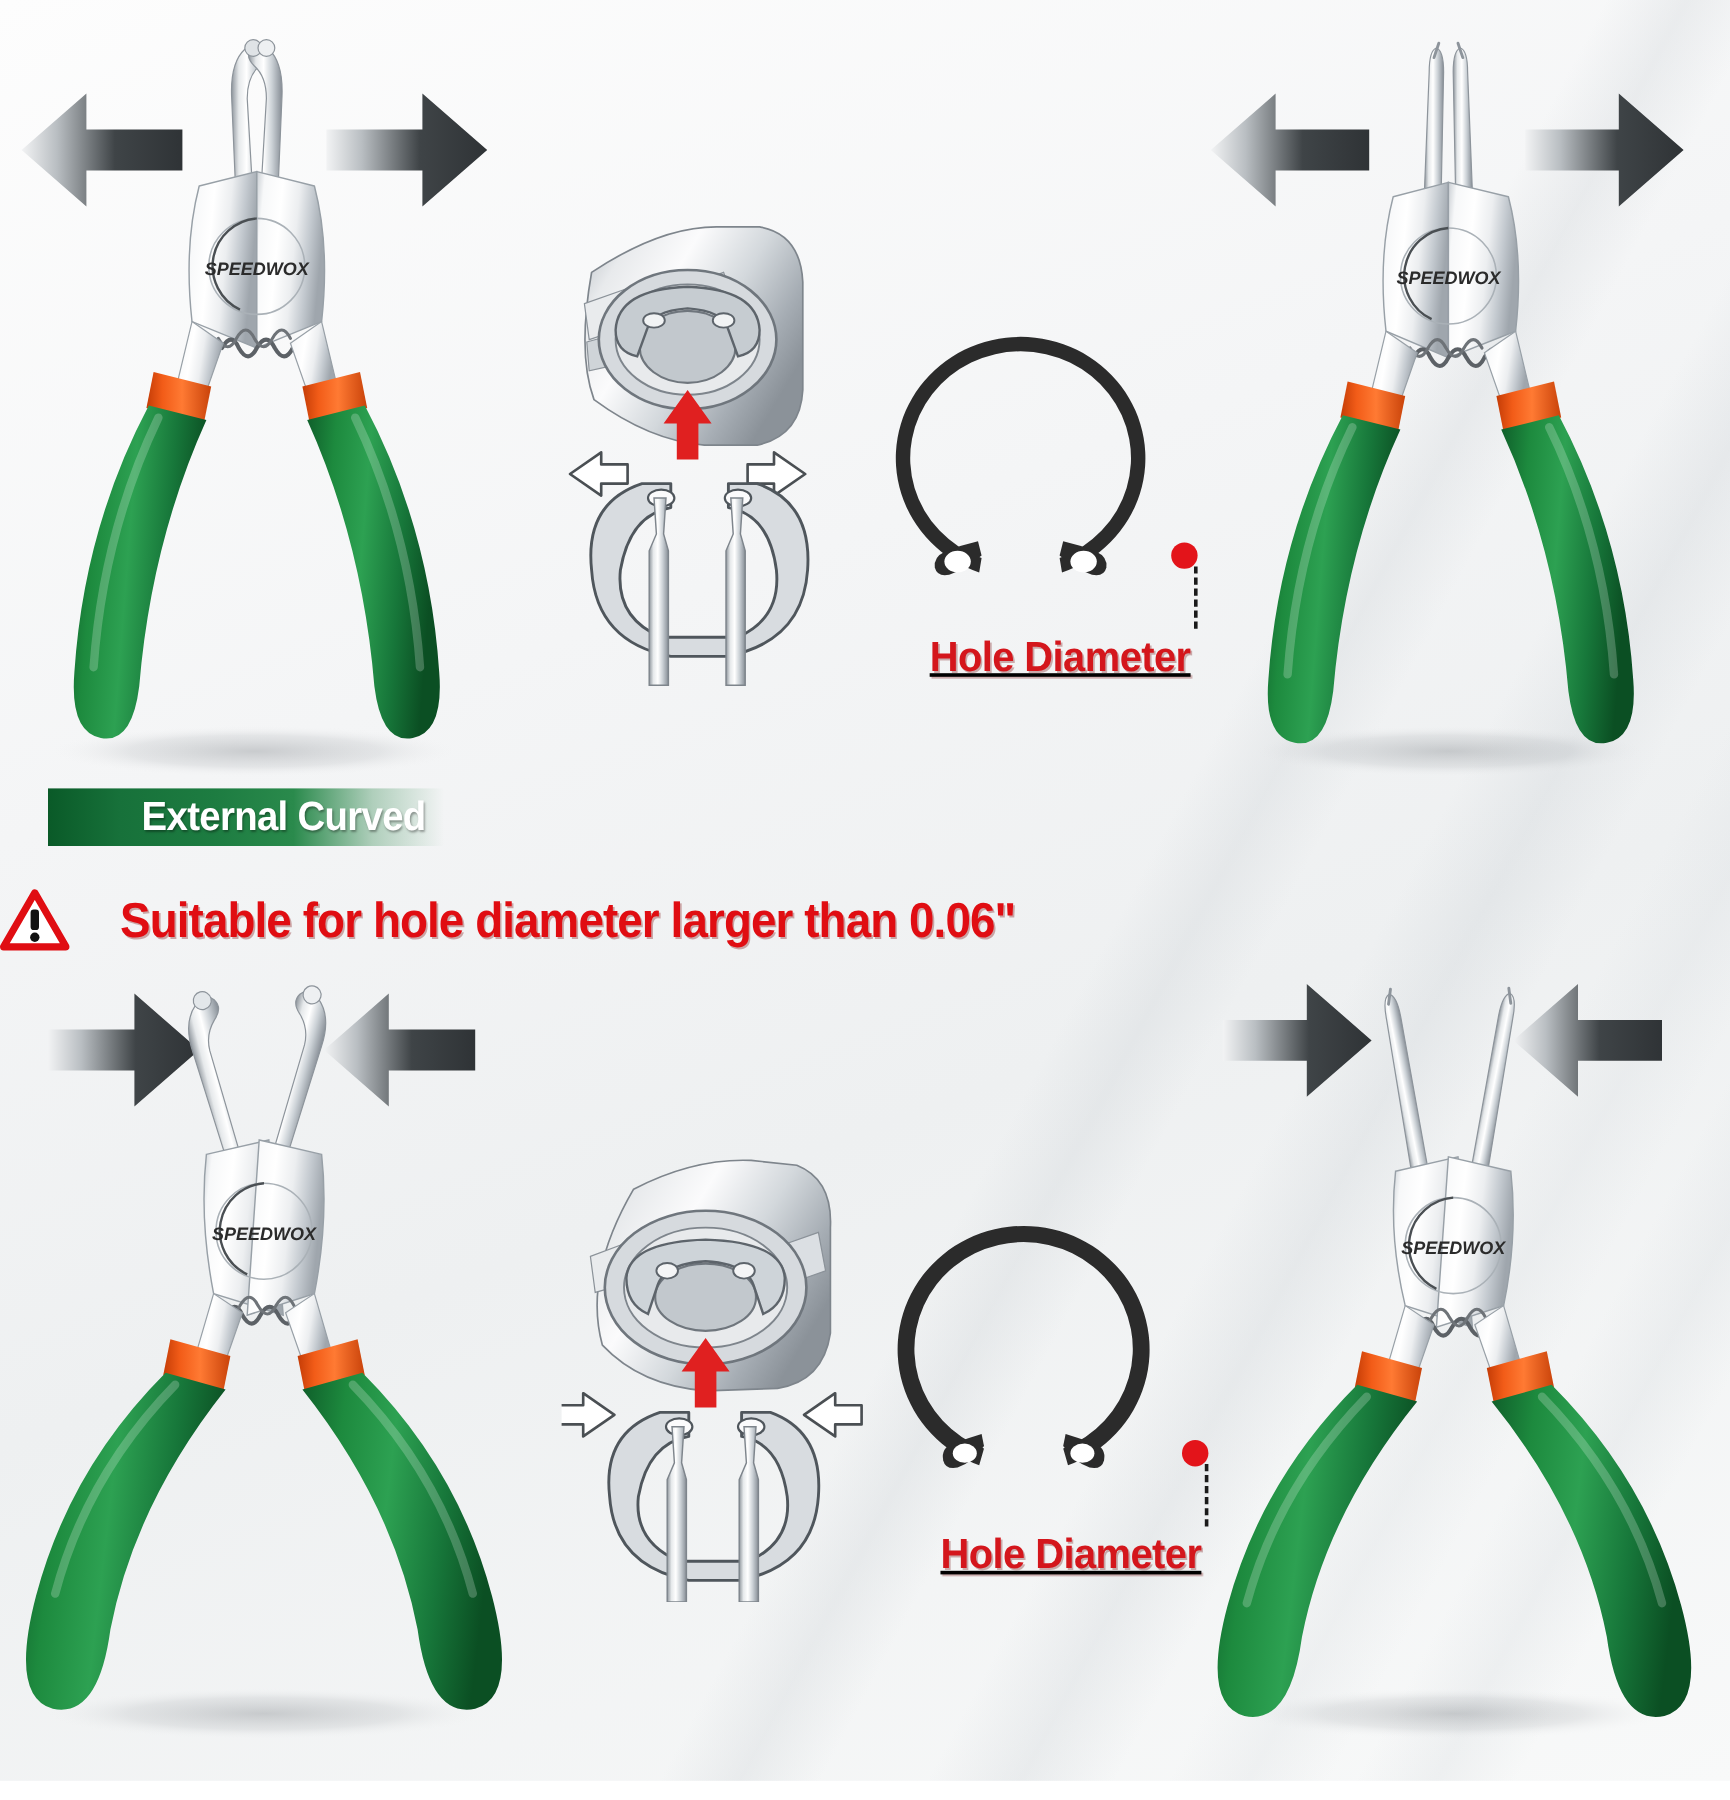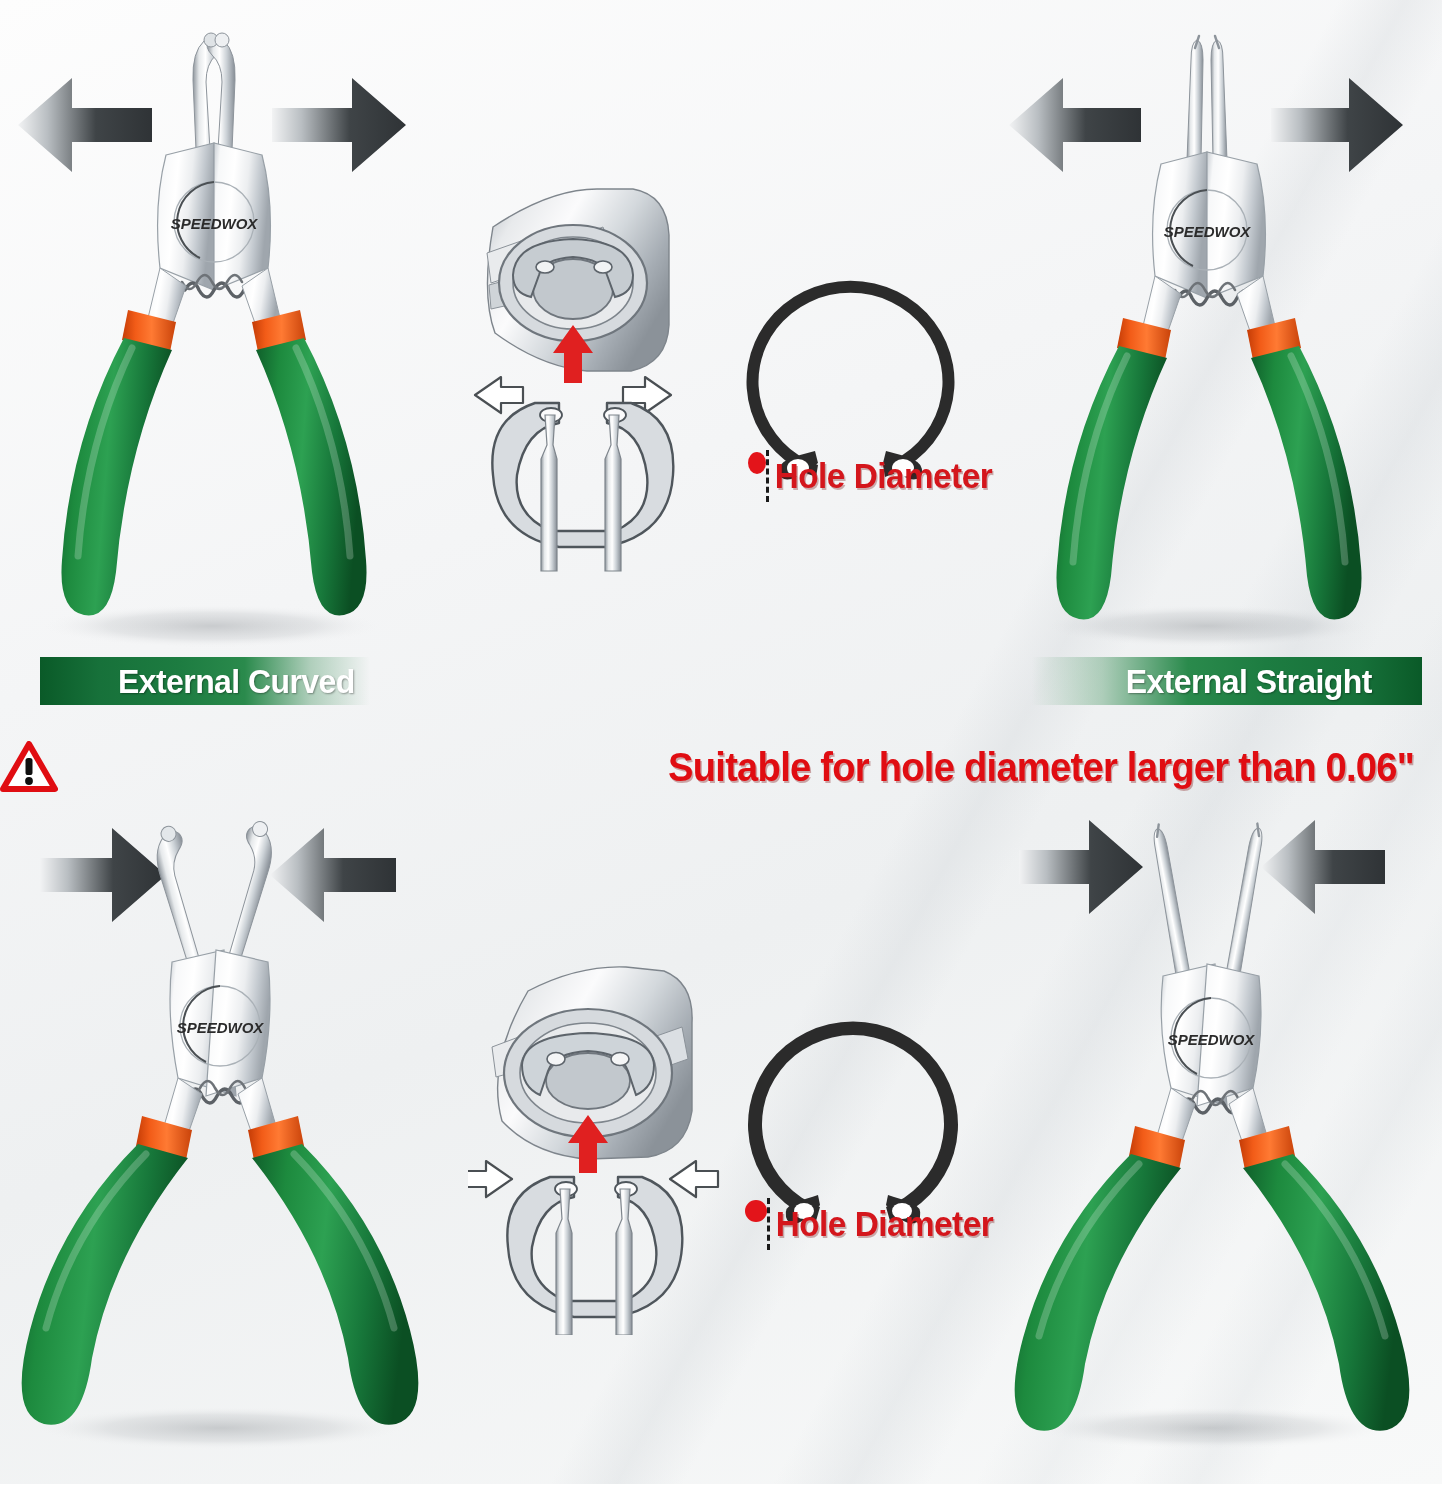--- a/index.html
+++ b/index.html
@@ -38,31 +38,31 @@
     text-shadow:1px 1px 2px rgba(0,0,0,.35);
     font-family:"Liberation Sans","DejaVu Sans",sans-serif;
     transform:scaleX(.94);
   }
   .label-bar.left .txt{margin-left:54px;transform-origin:left center;}
   .label-bar.right .txt{margin-left:auto;margin-right:50px;transform-origin:right center;}
 
   
   #warning{
     position:absolute;left:0;top:736px;width:1442px;height:62px;
-    display:flex;align-items:center;justify-content:space-between;gap:14px;
+    display:flex;align-items:center;justify-content:flex-start;gap:14px;
   }
   #warning .wtext{
     color:#e00d12;font-size:41px;font-weight:bold;white-space:nowrap;
     letter-spacing:-.8px;transform:scaleX(.93);
     text-shadow:1.5px 1.5px 0 rgba(120,0,0,.32);
     font-family:"Liberation Sans","DejaVu Sans",sans-serif;
   }
 
   
-  .callout{position:absolute;display:flex;flex-direction:row;align-items:flex-start;}
+  .callout{position:absolute;display:flex;flex-direction:column;align-items:flex-end;text-decoration:underline;}
   .callout .dot{width:22px;height:22px;border-radius:50%;background:#e3141a;}
   .callout .lead{width:0;border-left:3px dashed #1a1a1a;height:52px;margin-top:-2px;}
   .callout .ctext{
     color:#d4161c;font-size:35px;font-weight:bold;white-space:nowrap;
     letter-spacing:-.5px;transform:scaleX(.95);margin-top:4px;
     text-shadow:1.5px 1.5px 0 rgba(110,0,0,.30);
     font-family:"Liberation Sans","DejaVu Sans",sans-serif;
   }
   .brandtxt{
     font-family:"Liberation Sans","DejaVu Sans",sans-serif;
@@ -268,24 +268,20 @@
 
       <path d="M138,318 L186,330 L180,360 L132,348 Z" fill="url(#ferrule)"></path>
       <path d="M310,318 L262,330 L268,360 L316,348 Z" fill="url(#ferrule)"></path>
 
       <path d="M134,346 Q80,448 72,566 Q68,614 94,619 Q120,624 126,576 Q136,458 182,358 Z" fill="url(#handleGreen)"></path>
       <path d="M314,346 Q368,448 376,566 Q380,614 354,619 Q328,624 322,576 Q312,458 266,358 Z" fill="url(#handleGreen)"></path>
       <path d="M142,356 Q96,450 88,562" fill="none" stroke="rgba(255,255,255,.22)" stroke-width="7" stroke-linecap="round"></path>
       <path d="M306,356 Q352,450 360,562" fill="none" stroke="rgba(255,255,255,.22)" stroke-width="7" stroke-linecap="round"></path>
     </svg>
 
-    <div class="label-bar right" style="left:47px;top:657px;width:390px;">
-      <div class="bar-bg"></div>
-      <div class="txt">External Straight</div>
-    </div>
   </div>
 
   <div id="warning">
     <svg width="58" height="52" viewBox="0 0 58 52">
       <path d="M29,3 L55,48 L3,48 Z" fill="#ffffff" stroke="#e00d12" stroke-width="6" stroke-linejoin="round"></path>
       <rect x="25.5" y="17" width="7" height="17" rx="2.6" fill="#111111"></rect>
       <circle cx="29" cy="40" r="3.9" fill="#111111"></circle>
     </svg>
     <div class="wtext">Suitable for hole diameter larger than 0.06"</div>
   </div>

